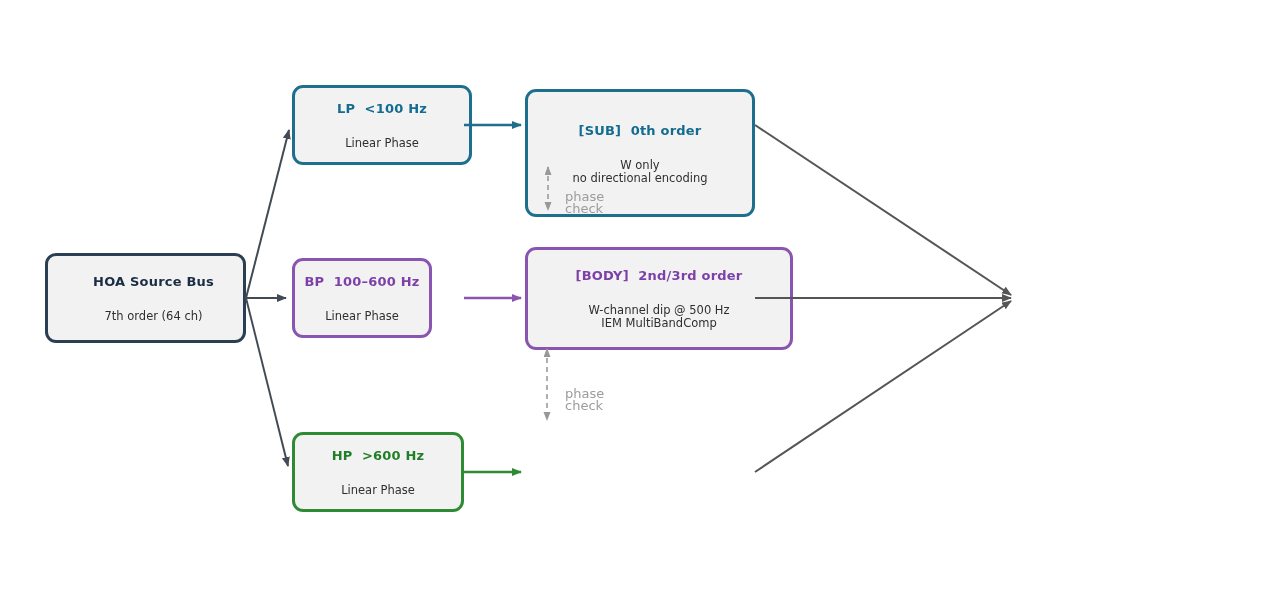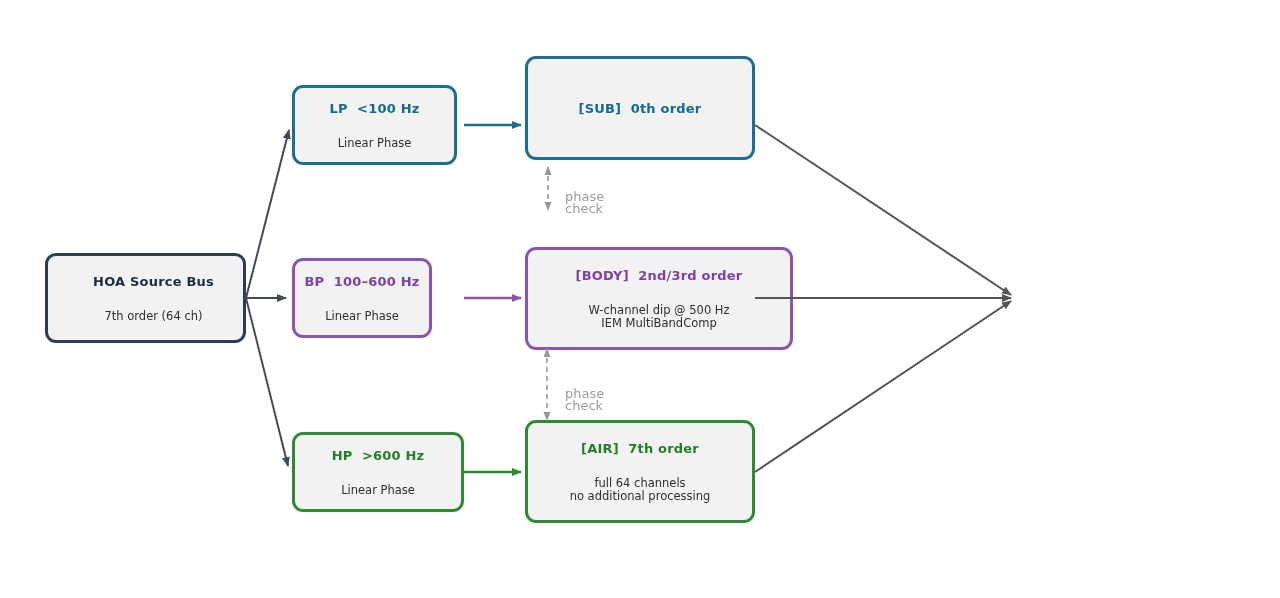--- a/index.html
+++ b/index.html
@@ -45,60 +45,57 @@
 
 <div id="canvas">
 
   <div class="node n-navy" style="left:45px;top:253px;width:201px;height:90px">
     <div class="node-title">HOA Source Bus</div>
     <div class="node-body">
       <span>7th order (64 ch)</span>
     </div>
   </div>
 
-  <div class="node n-teal" style="left:292px;top:85px;width:165px;height:80px">
+  <div class="node n-teal" style="left:292px;top:85px;width:180px;height:80px">
     <div class="node-title">LP  &lt;100 Hz</div>
     <div class="node-body">
       <span>Linear Phase</span>
     </div>
   </div>
 
   <div class="node n-purple" style="left:292px;top:258px;width:140px;height:80px">
     <div class="node-title">BP  100–600 Hz</div>
     <div class="node-body">
       <span>Linear Phase</span>
     </div>
   </div>
 
   <div class="node n-green" style="left:292px;top:432px;width:172px;height:80px">
     <div class="node-title">HP  &gt;600 Hz</div>
     <div class="node-body">
       <span>Linear Phase</span>
     </div>
   </div>
 
-  <div class="node n-teal" style="left:525px;top:56px;width:230px;height:104px">
+  <div class="node n-teal" style="left:525px;top:89px;width:230px;height:128px">
     <div class="node-title">[SUB]  0th order</div>
+    <div class="node-body">
+      <span>W only</span>
+      <span>no directional encoding</span>
+    </div>
   </div>
 
   <div class="node n-purple" style="left:525px;top:247px;width:268px;height:103px">
     <div class="node-title">[BODY]  2nd/3rd order</div>
     <div class="node-body">
       <span>W-channel dip @ 500 Hz</span>
       <span>IEM MultiBandComp</span>
     </div>
   </div>
 
-  <div class="node n-green" style="left:525px;top:420px;width:230px;height:103px">
-    <div class="node-title">[AIR]  7th order</div>
-    <div class="node-body">
-      <span>full 64 channels</span>
-      <span>no additional processing</span>
-    </div>
-  </div>
 
 
   <svg id="edges" viewBox="0 0 1280 598" xmlns="http://www.w3.org/2000/svg">
     <defs>
       <marker id="ah-dark" markerUnits="userSpaceOnUse" markerWidth="11" markerHeight="9" refX="9" refY="4" orient="auto">
           <path d="M0,0 L10,4 L0,8 z" fill="#424b55"></path>
         </marker>
       <marker id="ah-gray" markerUnits="userSpaceOnUse" markerWidth="11" markerHeight="9" refX="9" refY="4" orient="auto">
           <path d="M0,0 L10,4 L0,8 z" fill="#555555"></path>
         </marker>

